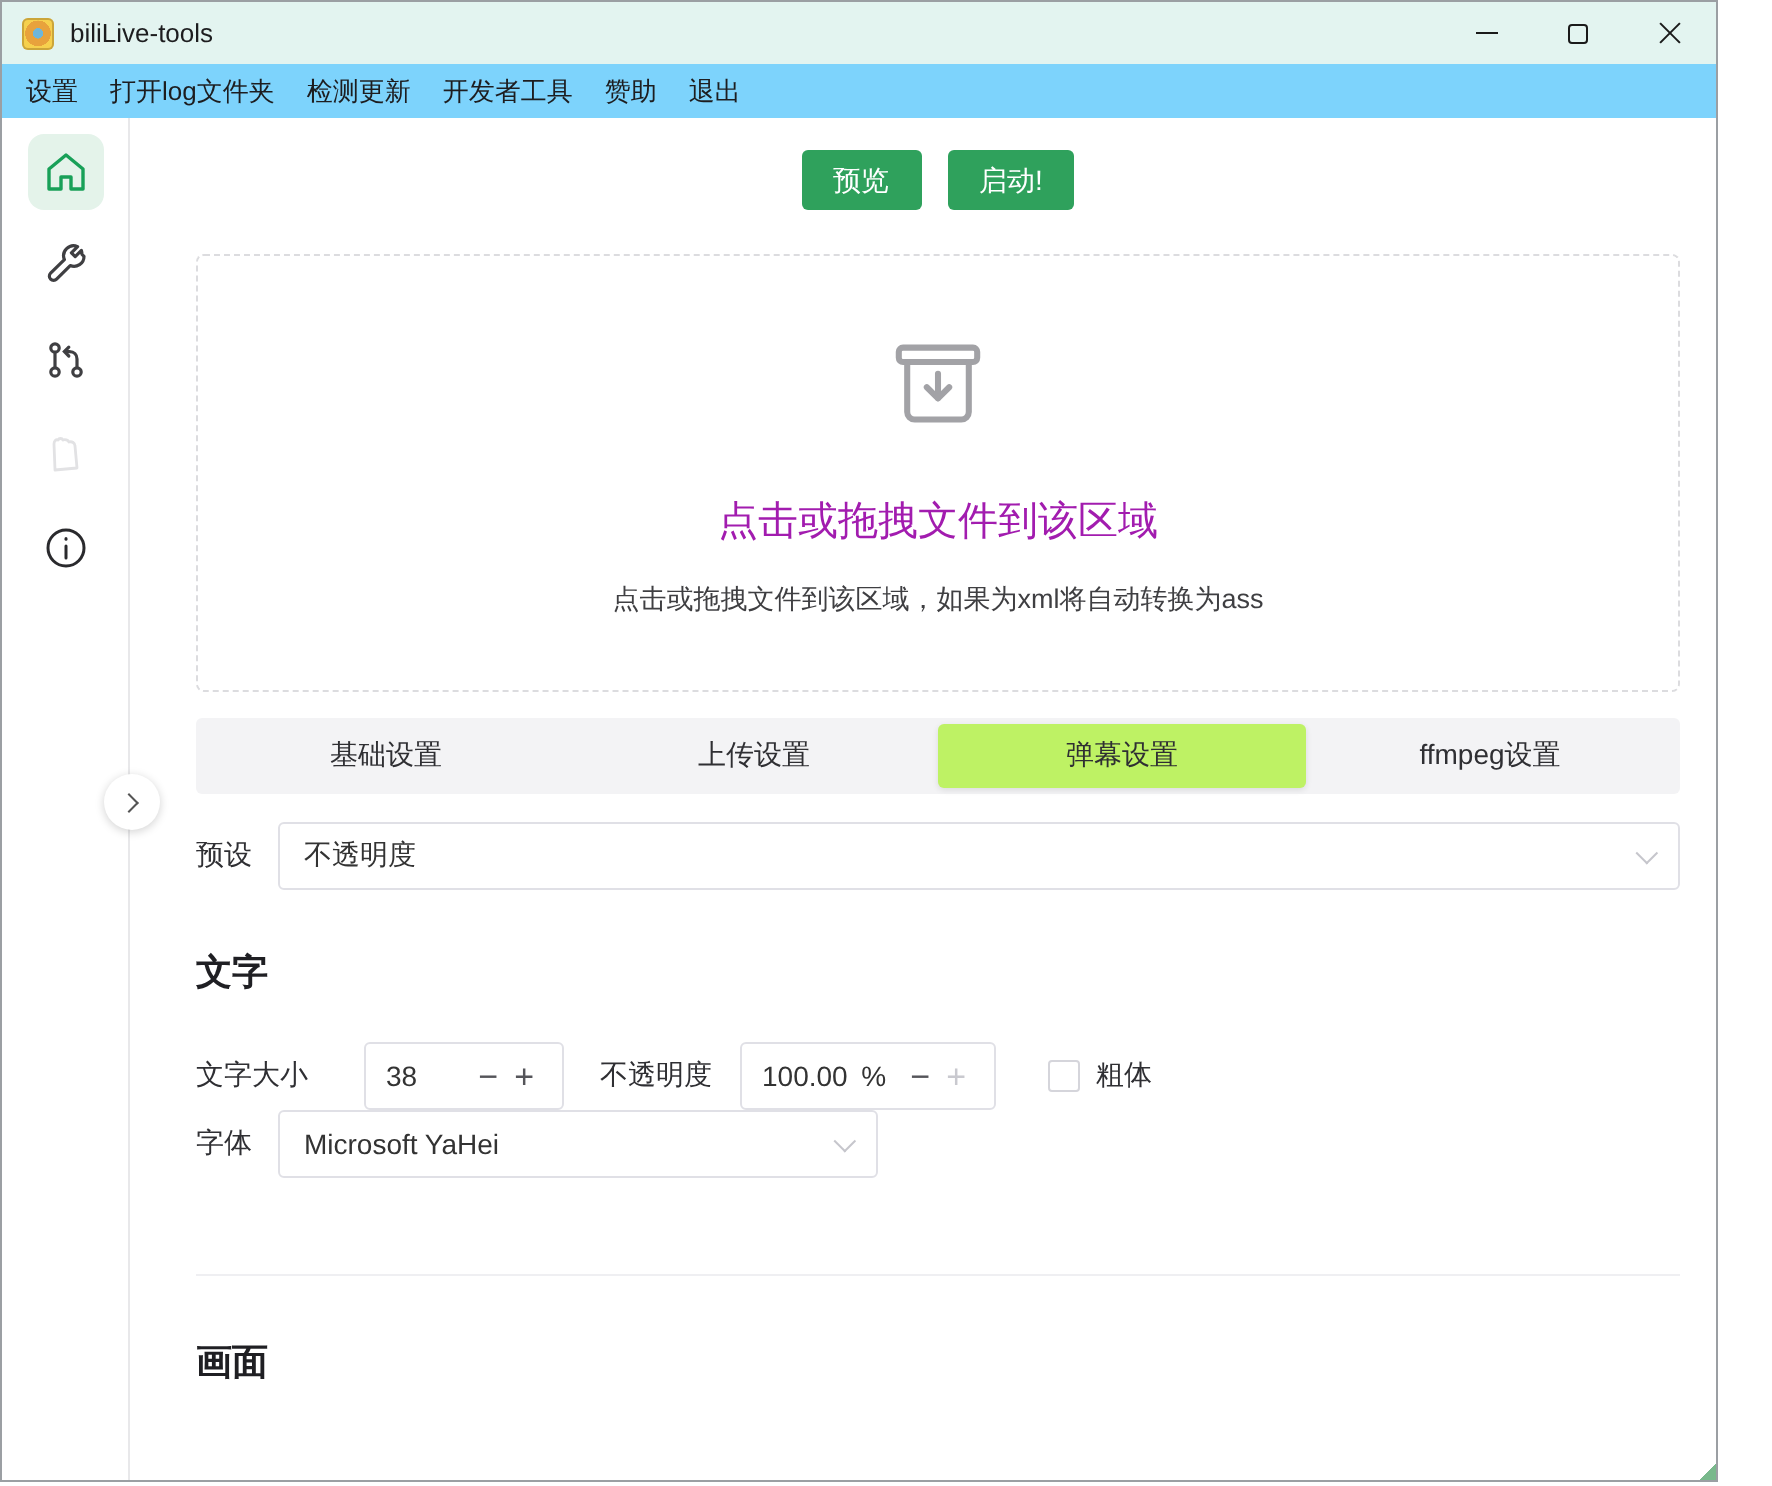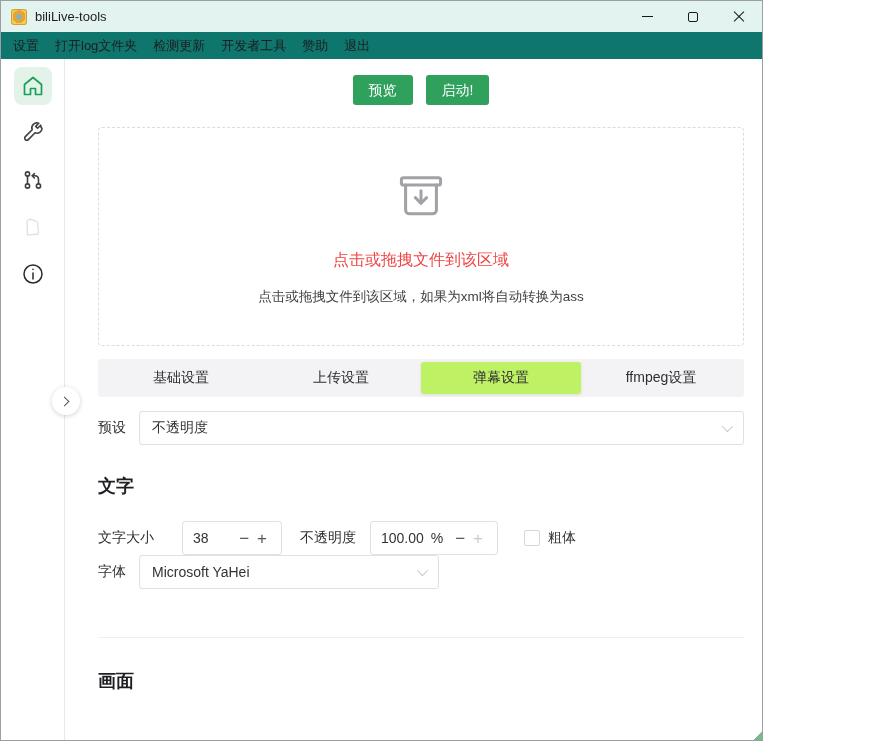--- a/index.html
+++ b/index.html
@@ -2,21 +2,21 @@
 <html><head>
 <meta charset="utf-8">
 <style>
   * { box-sizing: border-box; margin: 0; padding: 0; }
   html,body { width:886px; height:743px; }
   body {
     font-family: "Liberation Sans", "DejaVu Sans", sans-serif;
     background:#fff; color:#333; overflow:hidden;
   }
   .window{
-    position:relative; width:763px; height:741px;
+    position:relative; width:859px; height:741px;
     border:1px solid #9b9fa3; background:#fff; overflow:hidden;
   }
   
   .titlebar{
     height:31px; background:#e3f4f0; display:flex; align-items:center;
   }
   .app-icon{
     width:16px; height:16px; margin:0 8px 0 10px; border-radius:3px;
     background: radial-gradient(circle at 50% 48%, #6fb6d9 0 22%, #e8a23c 23% 55%, #f6d04d 56% 100%);
     box-shadow: inset 0 0 0 1px rgba(140,100,30,.4);
@@ -28,21 +28,21 @@
   .glyph-max{ width:10px; height:10px; border:1px solid #1a1a1a; border-radius:2px; }
   .glyph-close{ position:relative; width:12px; height:12px; }
   .glyph-close::before,.glyph-close::after{
     content:""; position:absolute; left:-1px; top:5px; width:14px; height:0;
     border-top:1.2px solid #1a1a1a;
   }
   .glyph-close::before{ transform:rotate(45deg); }
   .glyph-close::after{ transform:rotate(-45deg); }
   
   .menubar{
-    height:27px; background:#0f766e; display:flex; align-items:center;
+    height:27px; background:#7dd3fc; display:flex; align-items:center;
     padding-left:4px; font-size:13px; color:#1d1d1f;
   }
   .menu-item{ padding:3px 8px; white-space:nowrap; }
   
   .sidebar{
     position:absolute; left:0; top:58px; bottom:0; width:64px;
     border-right:1px solid #e8e8ea; background:#fff;
     display:flex; flex-direction:column; align-items:center; padding-top:8px;
   }
   .side-item{
@@ -68,21 +68,21 @@
   }
   .actions-row{ display:flex; justify-content:center; gap:13px; margin-top:16px; }
   .btn{
     background:var(--accent); color:#fff; font-size:14px; border:none;
     padding:8px 16px; border-radius:3px; line-height:1; font-family:inherit;
   }
   .dropzone{
     margin-top:22px; height:219px; border:1px dashed #dcdcdf; border-radius:4px;
     background:#fff; display:flex; flex-direction:column; align-items:center; justify-content:center;
   }
-  .dropzone-title{ font-size:16px; color:#ef4444; margin-top:22px; }
+  .dropzone-title{ font-size:20px; color:#a21caf; margin-top:22px; }
   .dropzone-hint{ font-size:13.5px; color:#3f3f42; margin-top:17px; }
   
   .tabs{
     margin-top:13px; height:38px; background:#f3f3f5; border-radius:3px;
     display:flex; padding:3px;
   }
   .tab{
     flex:1; display:flex; align-items:center; justify-content:center;
     font-size:14px; color:#2f2f33; border-radius:3px;
   }

